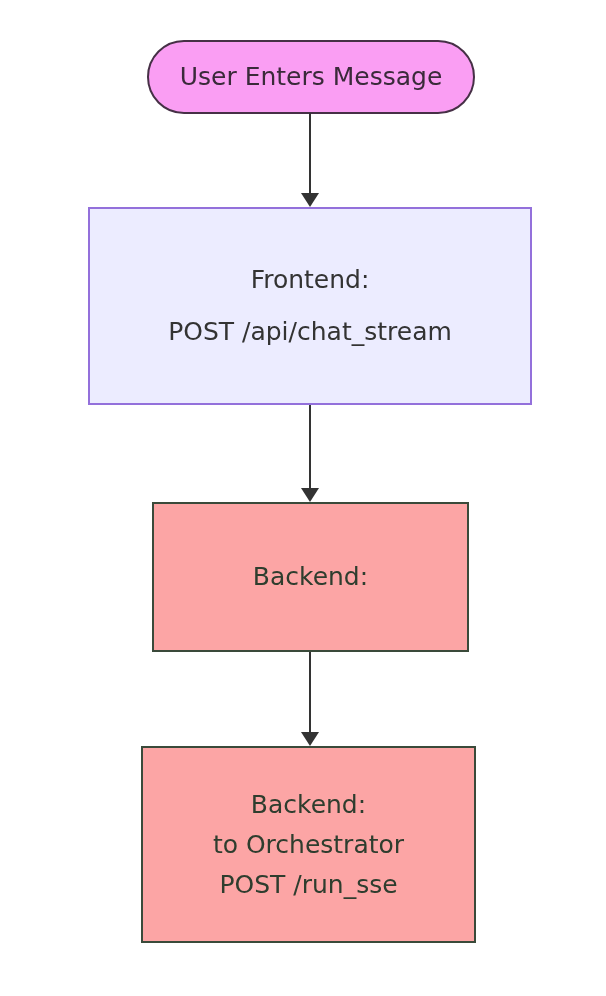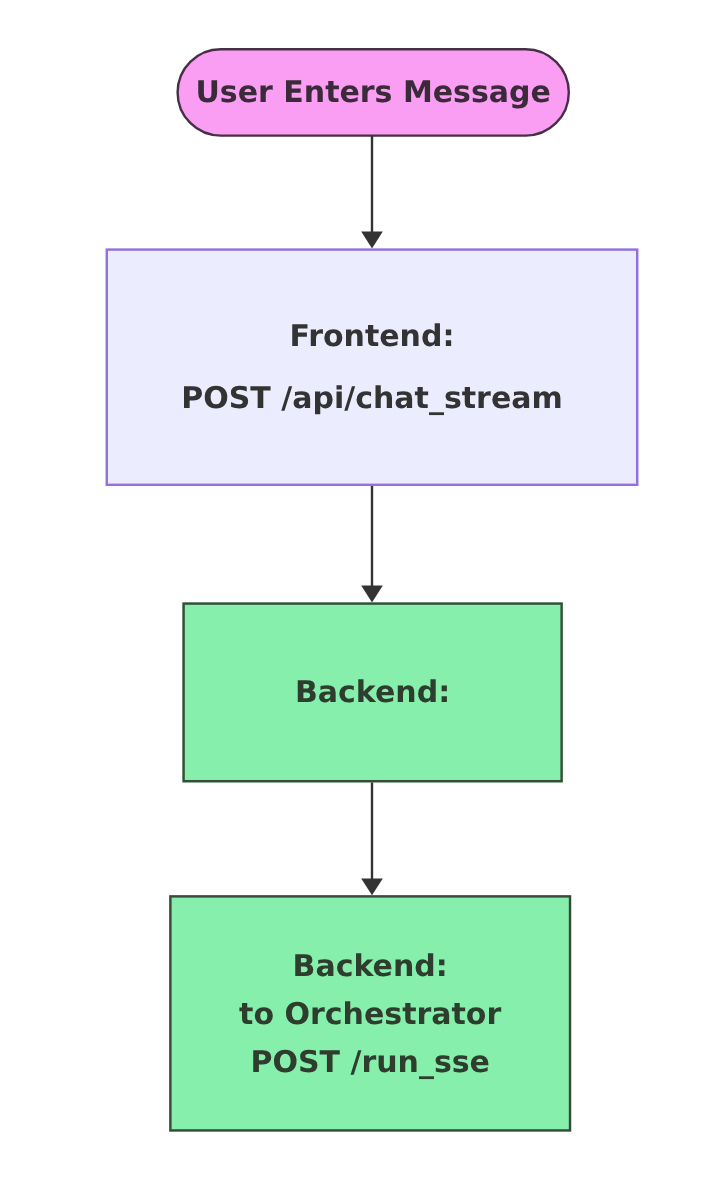--- a/index.html
+++ b/index.html
@@ -16,37 +16,37 @@
     position: absolute;
     box-sizing: border-box;
     display: flex;
     flex-direction: column;
     align-items: center;
     justify-content: center;
     text-align: center;
     font-size: 25px;
     line-height: 40px;
   }
-  .node .label-line { white-space: nowrap; font-weight: bold; }
+  .node .label-line { white-space: nowrap; }
   .node-start {
     left: 147px; top: 40px; width: 328px; height: 74px;
     background: #fa9ef3;
     border: 2px solid #463046;
     border-radius: 37px;
     color: #3a2a3a;
   }
   .node-frontend {
     left: 88px; top: 207px; width: 444px; height: 198px;
     background: #ececff;
     border: 2px solid #9370db;
     color: #333333;
     gap: 12px;
   }
   .node-green {
-    background: #86efac;
+    background: #fca5a5;
     border: 2px solid #3a4a3a;
     color: #2e3d2e;
   }
   .node-backend-session {
     left: 152px; top: 502px; width: 317px; height: 150px;
   }
   .node-backend-post {
     left: 141px; top: 746px; width: 335px; height: 197px;
   }
   .edge {

